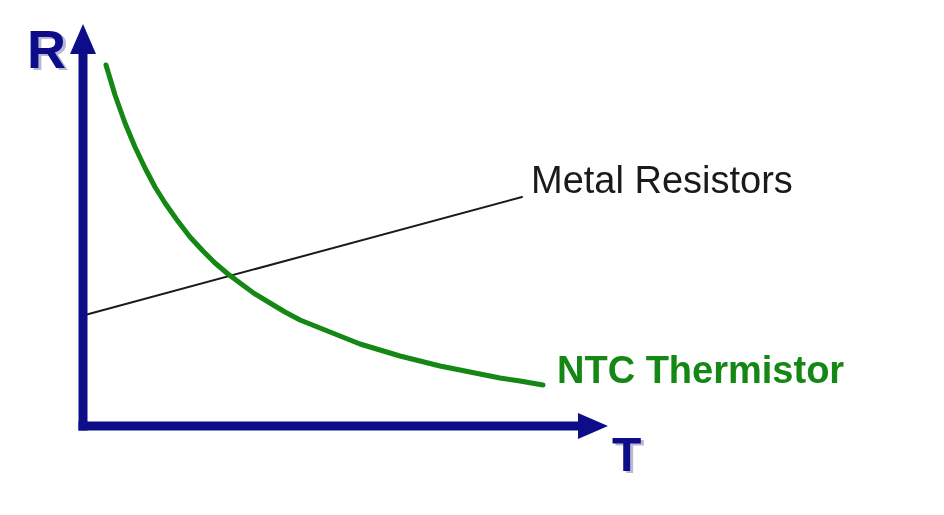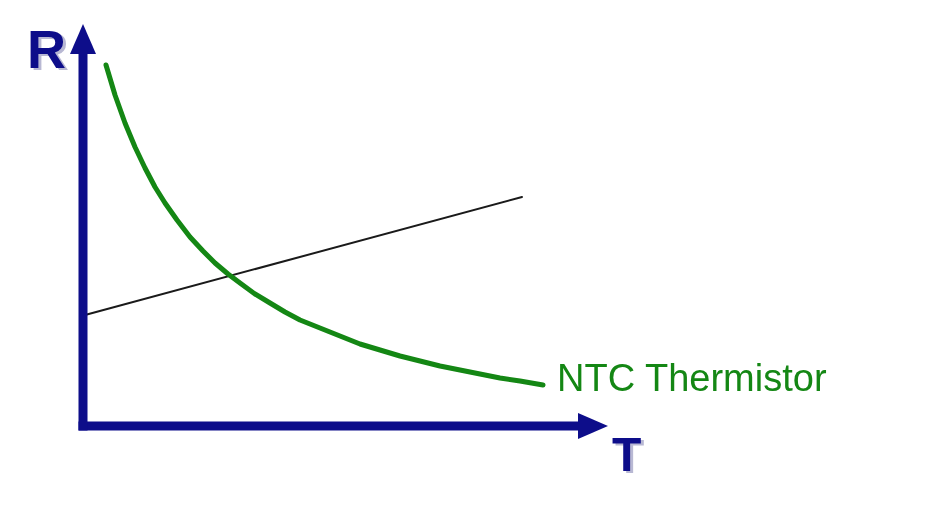--- a/index.html
+++ b/index.html
@@ -13,37 +13,38 @@
   #chart-svg{position:absolute;left:0;top:0;}
   .lbl{position:absolute;line-height:1;white-space:nowrap;}
   .axis-letter{
     color:var(--navy);
     font-weight:bold;
     text-shadow:3px 2px 0 rgba(125,125,175,.55);
   }
   #y-axis-label{left:27px;top:22px;font-size:54px;}
   #x-axis-label{left:612px;top:431px;font-size:48px;}
   #metal-label{left:531px;top:161px;font-size:38px;color:var(--metal);font-weight:normal;}
-  #ntc-label{left:557px;top:351px;font-size:38px;color:var(--green);font-weight:normal;margin-top:8px;}
+  #ntc-label{left:557px;top:351px;font-size:38px;color:var(--green);font-weight:bold;}
   #watermark{left:754px;top:485px;font-size:19px;color:var(--wm);letter-spacing:-0.5px;}
 </style>
 </head>
 <body>
 
 <div id="stage">
 
   <svg id="chart-svg" width="944" height="515" viewBox="0 0 944 515">
       <polyline points="85,315 522,197" fill="none" stroke="#1a1a1a" stroke-width="2" stroke-linecap="round" stroke-linejoin="round"></polyline>
       <polyline points="106,65 115,95 125,123 135,147 145,168 155,187 165,203 177,220 190,237 203,251 215,263 228,274 240,283 255,294 270,303 285,312 300,320 320,328 340,336 360,344 380,350 400,356 420,361 440,366 460,370 480,374 500,378 520,381 543,385" fill="none" stroke="#148714" stroke-width="5" stroke-linecap="round" stroke-linejoin="round"></polyline>
       <line x1="78.5" y1="426" x2="580" y2="426" stroke="#0d0d8a" stroke-width="9"></line>
       <polygon points="608,426 578,413 578,439" fill="#0d0d8a"></polygon>
       <line x1="83" y1="430.5" x2="83" y2="52" stroke="#0d0d8a" stroke-width="9"></line>
       <polygon points="83,24 70,54 96,54" fill="#0d0d8a"></polygon>
     </svg>
 
   <div class="lbl axis-letter" id="y-axis-label">R</div>
 
   <div class="lbl axis-letter" id="x-axis-label">T</div>
 
+  <div class="lbl" id="metal-label">Metal Resistors</div>
 
   <div class="lbl" id="ntc-label">NTC Thermistor</div>
 
 </div>
 
 </body></html>

